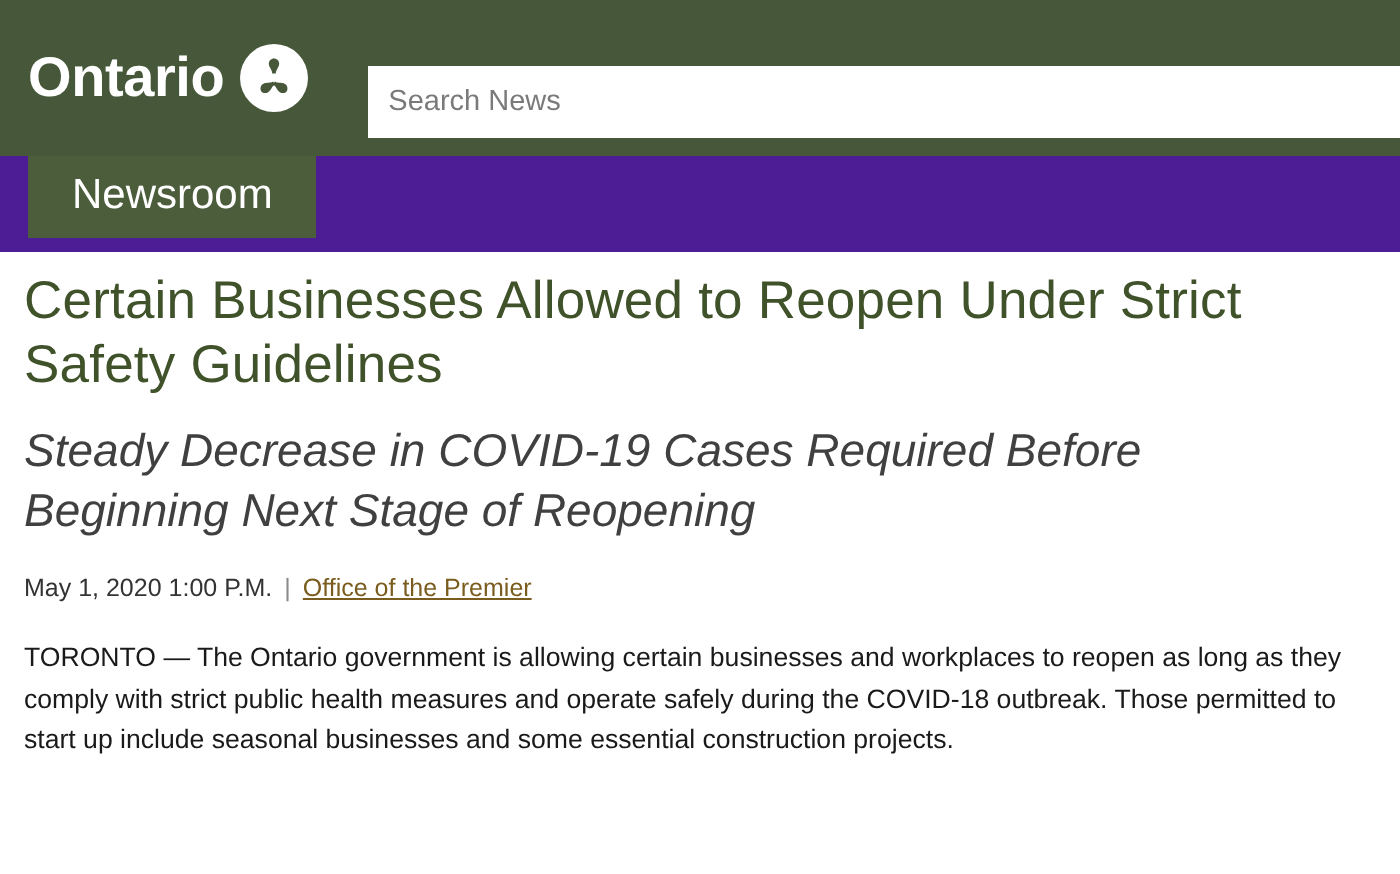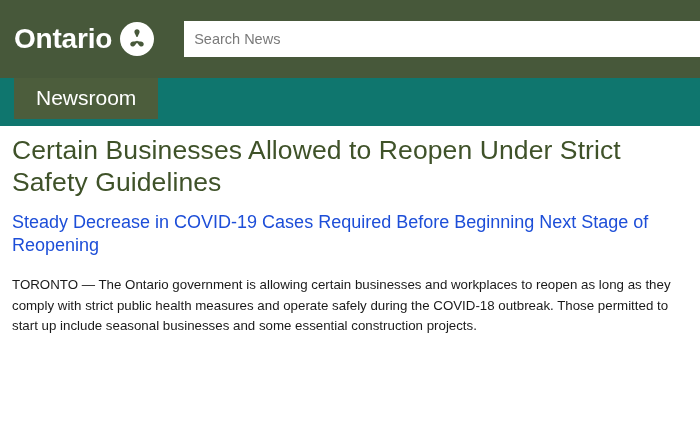--- a/index.html
+++ b/index.html
@@ -12,21 +12,21 @@
     background: #ffffff;
     font-family: "Liberation Sans", sans-serif;
   }
 
   
   .header {
     position: relative;
     height: 78px;
     background: #47583a;
     display: flex;
-    align-items: flex-end;
+    align-items: center;
   }
   .logo-wrap {
     display: flex;
     align-items: center;
     padding-left: 14px;
     height: 78px;
     flex: 0 0 auto;
   }
   .logo-text {
     color: #ffffff;
@@ -66,21 +66,21 @@
     font-size: 14.5px;
     color: #6d6d6d;
     font-family: "Liberation Sans", sans-serif;
   }
   .search-box::placeholder { color: #7a7a7a; opacity: 1; }
 
   
   .banner-row {
     position: relative;
     height: 48px;
-    background: #0f766e;
+    background: #4c1d95;
     display: flex;
     align-items: flex-start;
   }
   .newsroom-tab {
     background: #4c5d3c;
     color: #ffffff;
     font-size: 21px;
     line-height: 1;
     padding: 10px 22px 12px 22px;
     margin-left: 14px;
@@ -96,24 +96,25 @@
   h1.title {
     margin: 0;
     color: #3f5229;
     font-size: 26.5px;
     line-height: 1.22;
     font-weight: normal;
     letter-spacing: 0.1px;
   }
   h2.subtitle {
     margin: 12px 0 0 0;
-    color: #1d4ed8;
-    font-size: 18px;
+    color: #404040;
+    font-size: 23px;
     line-height: 1.3;
     font-weight: normal;
+    font-style: italic;
   }
   .meta {
     margin-top: 17px;
     font-size: 12.5px;
     color: #333333;
     display: flex;
     align-items: baseline;
     flex-wrap: wrap;
   }
   .meta .date { color: #333333; }
@@ -154,14 +155,19 @@
   </div>
 </div>
 
 <div class="banner-row">
   <div class="newsroom-tab">Newsroom</div>
 </div>
 
 <div class="content">
   <h1 class="title">Certain Businesses Allowed to Reopen Under Strict Safety Guidelines</h1>
   <h2 class="subtitle">Steady Decrease in COVID-19 Cases Required Before Beginning Next Stage of Reopening</h2>
+  <div class="meta">
+    <span class="date">May 1, 2020 1:00 P.M.</span>
+    <span class="divider">|</span>
+    <a class="source" href="#">Office of the Premier</a>
+  </div>
   <p class="body-text">TORONTO — The Ontario government is allowing certain businesses and workplaces to reopen as long as they comply with strict public health measures and operate safely during the COVID-18 outbreak. Those permitted to start up include seasonal businesses and some essential construction projects.</p>
 </div>
 
 </body></html>

